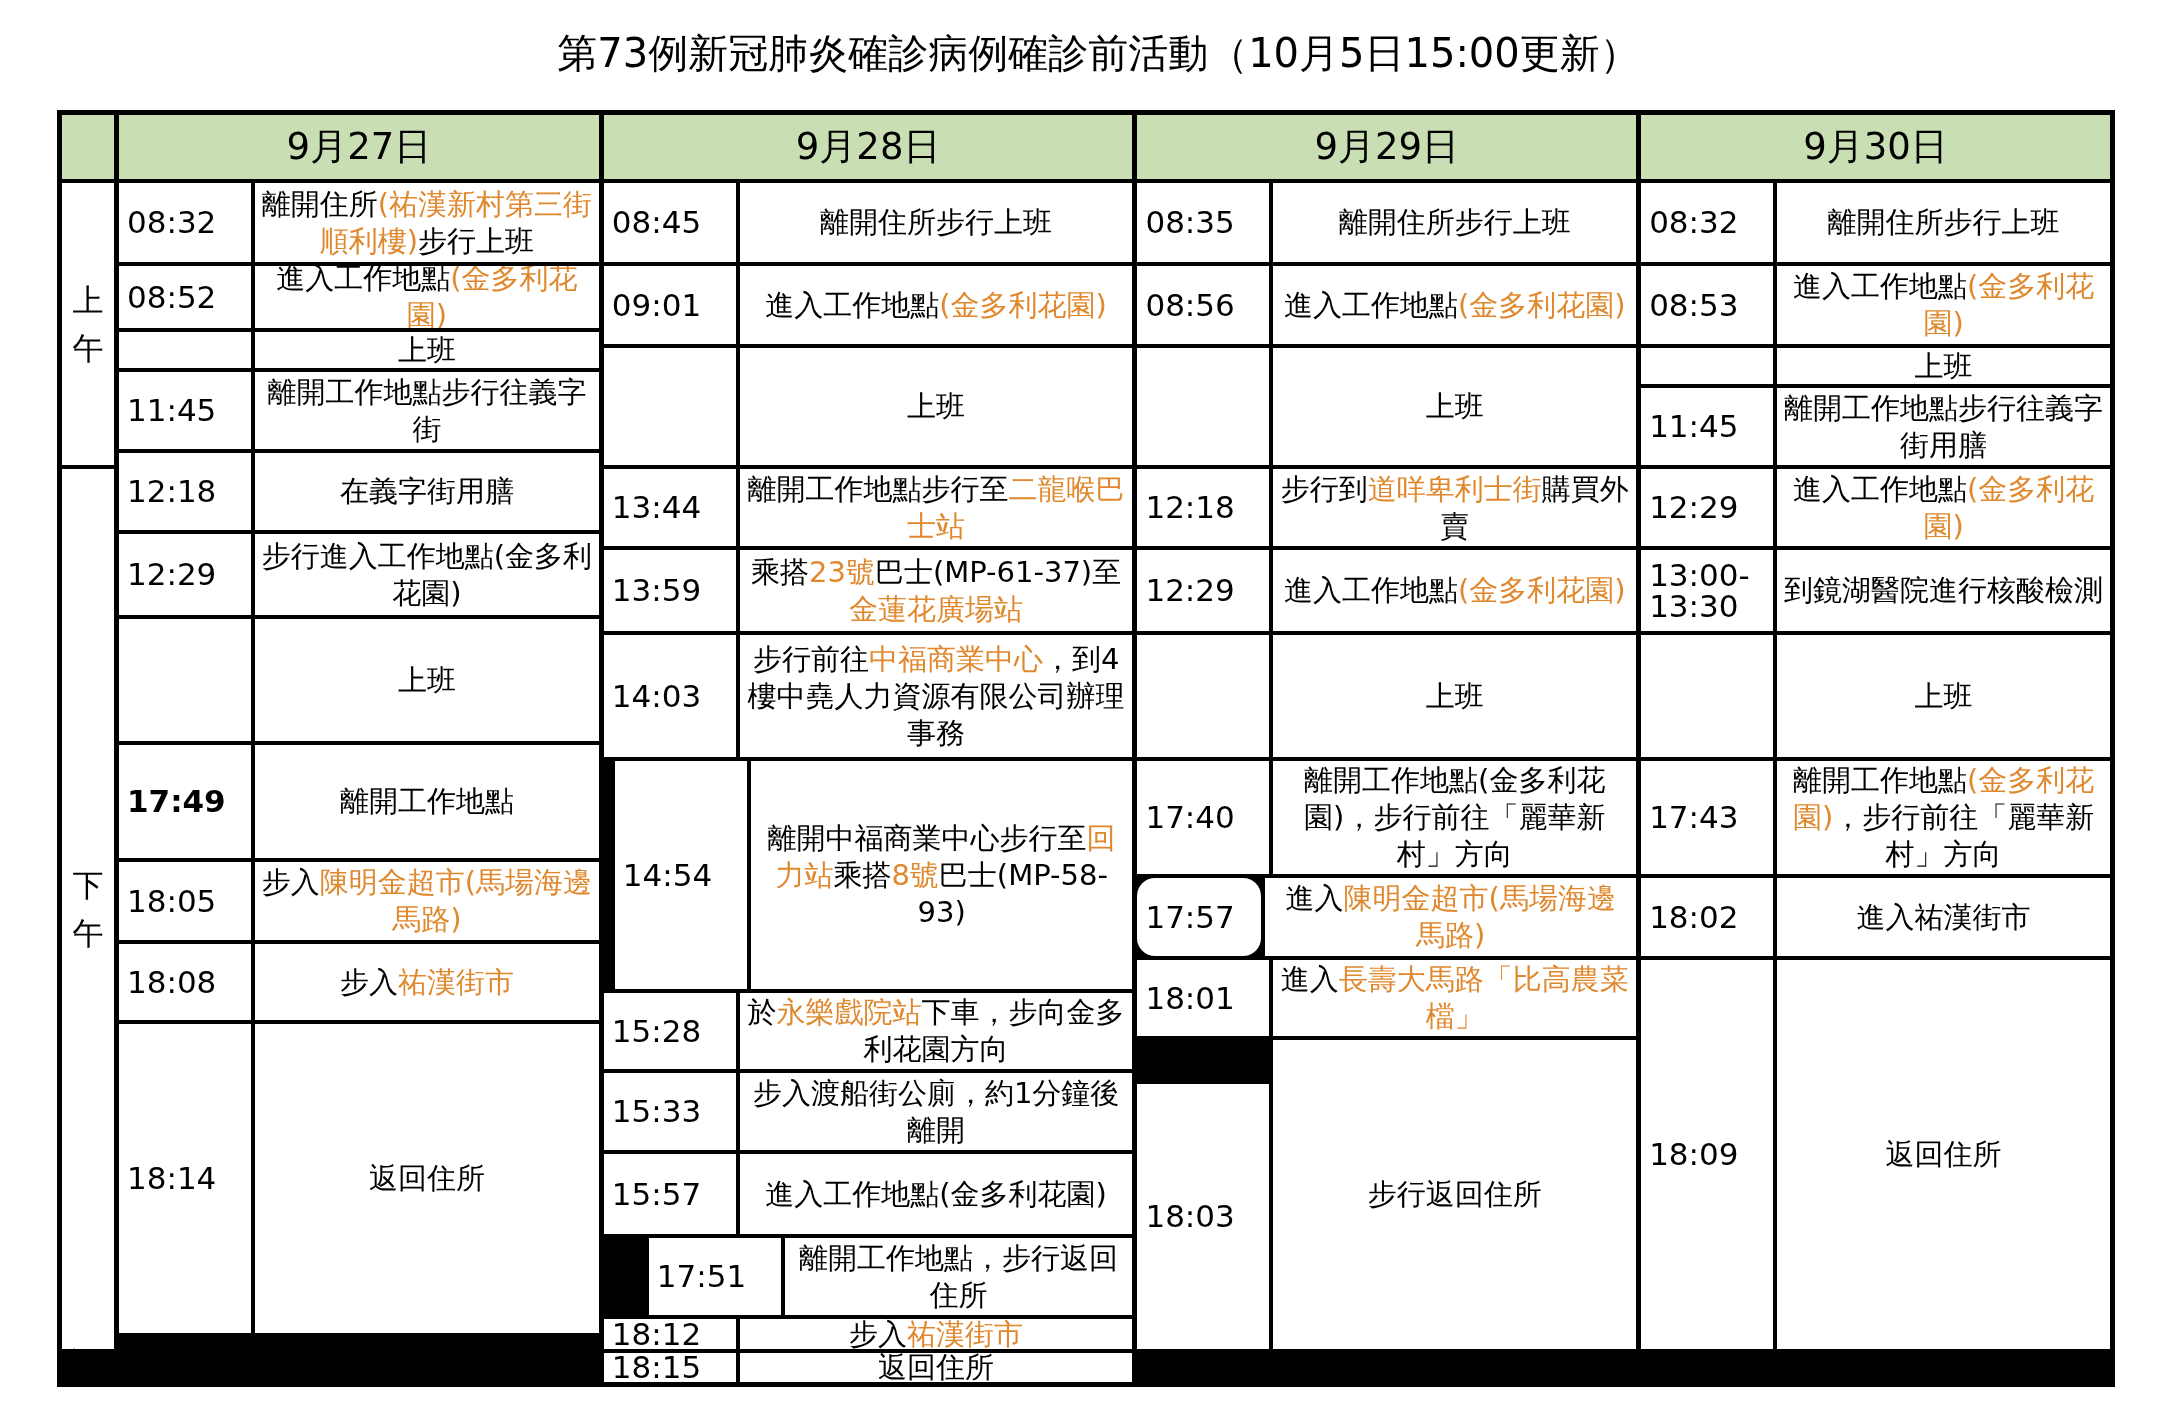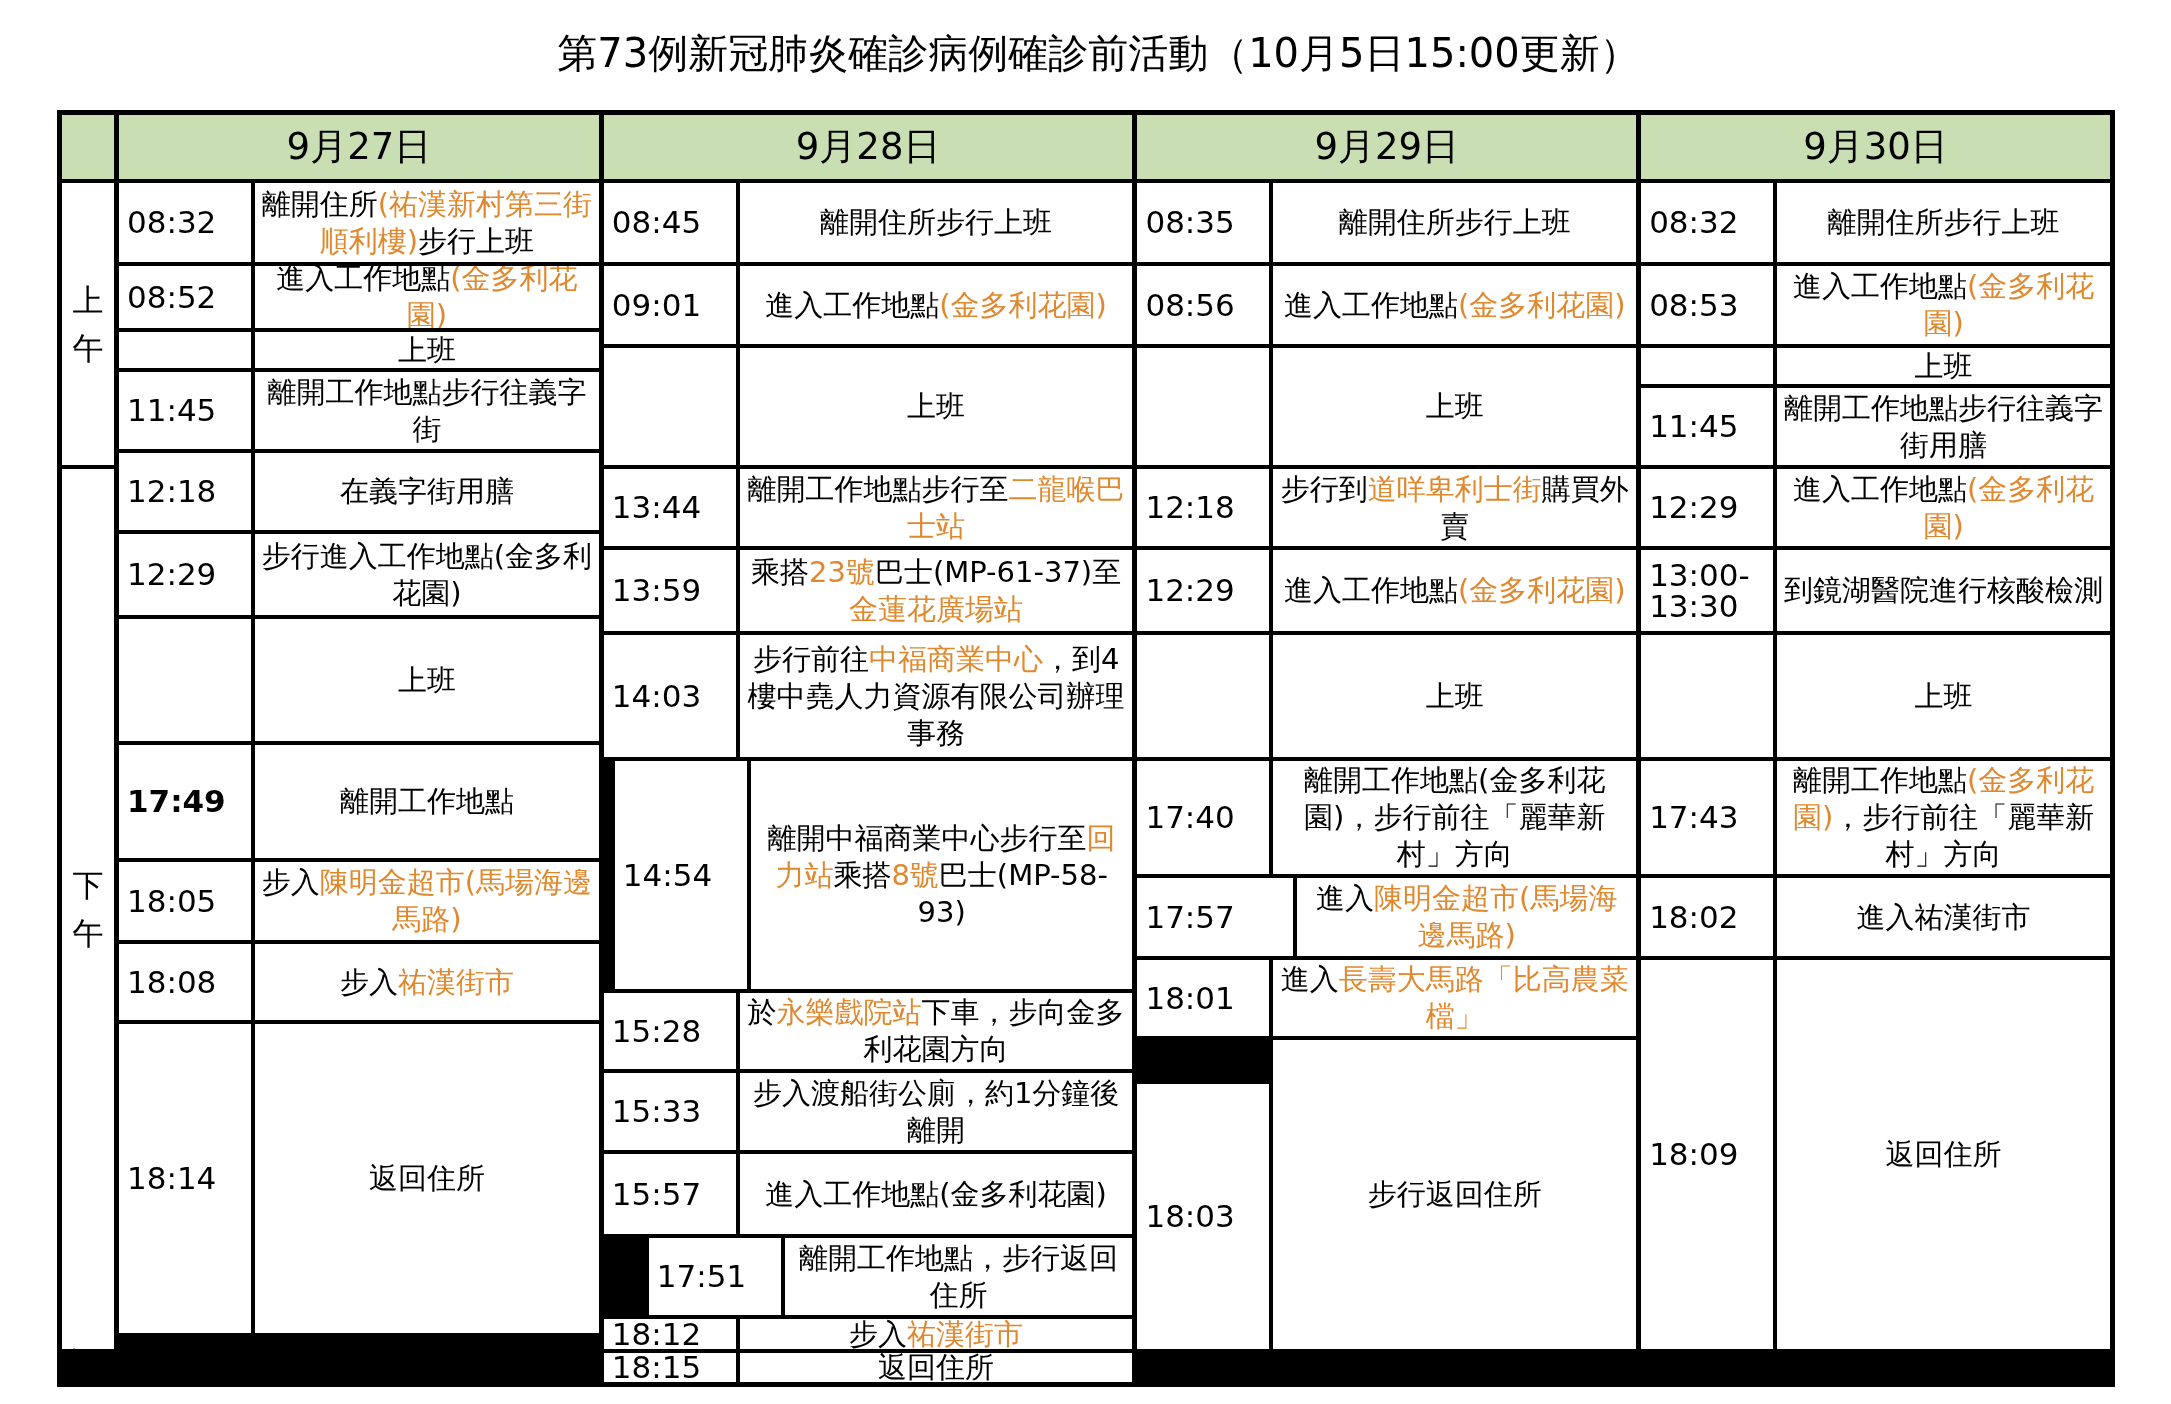--- a/index.html
+++ b/index.html
@@ -250,21 +250,21 @@
             <div><span class="k">上班</span></div>
           </div>
         </div>
         <div class="row" style="height: 113px;">
           <div class="tcell" style="width: 132px;">17:40</div>
           <div class="acell">
             <div><span class="k">離開工作地點(金多利花園)，步行前往「麗華新村」方向</span></div>
           </div>
         </div>
         <div class="row" style="height: 78px;">
-          <div class="tcell" style="width: 156px;">17:57</div>
+          <div class="tcell" style="width: 124px; border-radius: 18px;">17:57</div>
           <div class="acell">
             <div><span class="k">進入</span><span class="o">陳明金超市(馬場海邊馬路)</span></div>
           </div>
         </div>
         <div class="row" style="height: 76px;">
           <div class="tcell" style="width: 132px;">18:01</div>
           <div class="acell">
             <div><span class="k">進入</span><span class="o">長壽大馬路「比高農菜檔」</span></div>
           </div>
         </div>

